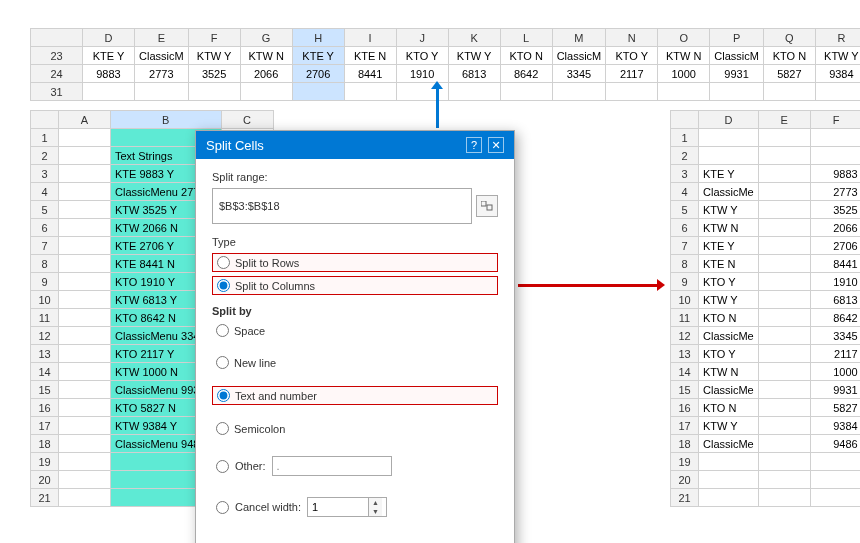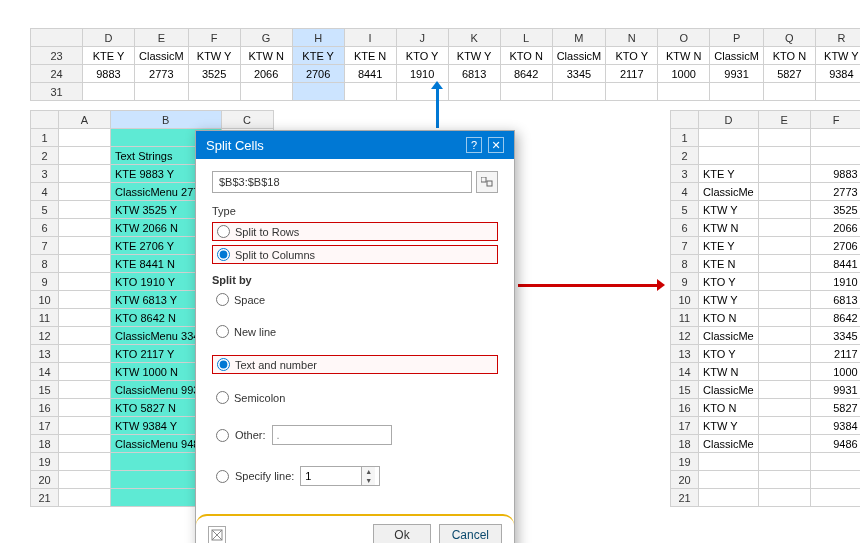--- a/index.html
+++ b/index.html
@@ -132,21 +132,21 @@
       display: flex;
       align-items: center;
       margin-bottom: 12px;
       gap: 4px;
     }
     .split-range-input {
       border: 1px solid #aaa;
       padding: 2px 6px;
       font-size: 11px;
       flex: 1;
-      height: 22px;
+      height: 36px;
       color: #333;
     }
     .range-icon {
       width: 22px;
       height: 22px;
       border: 1px solid #aaa;
       background: #f5f5f5;
       display: flex;
       align-items: center;
       justify-content: center;
@@ -711,20 +711,21 @@
 <div class="dialog-overlay">
   <div class="dialog-titlebar">
     <span>Split Cells</span>
     <div class="dialog-titlebar-buttons">
       <div class="title-btn">?</div>
       <div class="title-btn">✕</div>
     </div>
   </div>
   <div class="dialog-body">
 
+    <div class="dialog-section-label">Split range:</div>
     <div class="split-range-row">
       <input class="split-range-input" type="text" value="$B$3:$B$18" style="">
       <div class="range-icon">
         <svg width="12" height="10" viewBox="0 0 12 10">
             <rect x="0" y="0" width="5" height="5" fill="none" stroke="#666" stroke-width="1"></rect>
             <rect x="6" y="4" width="5" height="5" fill="none" stroke="#666" stroke-width="1"></rect>
           </svg>
       </div>
     </div>
 
@@ -759,21 +760,21 @@
           <input type="radio" name="splitby" style="">
           <span>Semicolon</span>
         </div>
         <div class="radio-option other-row">
           <input type="radio" name="splitby" style="">
           <span>Other:</span>
           <input class="other-input" type="text" value="." style="">
         </div>
         <div class="radio-option specify-row">
           <input type="radio" name="splitby" style="">
-          <span>Specify line:</span>
+          <span>Cancel width:</span>
           <div class="specify-input-wrap">
             <input class="specify-input" type="text" value="1" style="">
             <div class="specify-spinner">
               <div class="spin-up">▲</div>
               <div class="spin-down">▼</div>
             </div>
           </div>
         </div>
       </div>
     </div>

